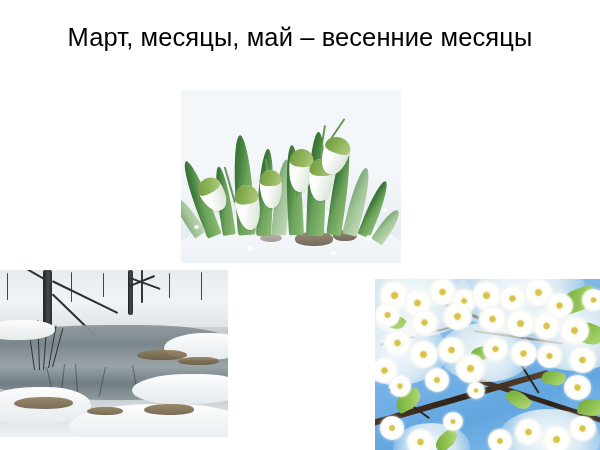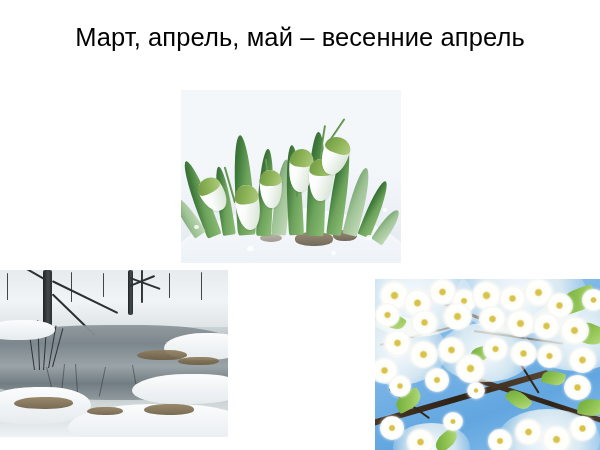--- a/index.html
+++ b/index.html
@@ -191,21 +191,21 @@
   }
   #pic-blossom .cluster-haze {
     position: absolute;
     border-radius: 50%;
     background: radial-gradient(circle, rgba(255,255,255,.92) 0%, rgba(253,253,246,.7) 52%, rgba(255,255,255,0) 100%);
   }
 </style>
 </head>
 <body>
 
-<div id="slide-title">Март, апрель, май – весенние апрель</div>
+<div id="slide-title">Март, месяцы, май – весенние месяцы</div>
 
 <div class="picture" id="pic-snowdrops">
 
   <div class="snow-ground"></div>
 
   <div class="soil" style="left:52%;width:17%;height:8%;"></div>
   <div class="soil" style="left:69%;width:11%;height:6%;bottom:13%;"></div>
   <div class="soil" style="left:36%;width:10%;height:5%;bottom:12%;opacity:.55;"></div>
 
   <div class="leaf" style="left:12%;width:7%;height:46%;transform:rotate(-21deg);"></div>

